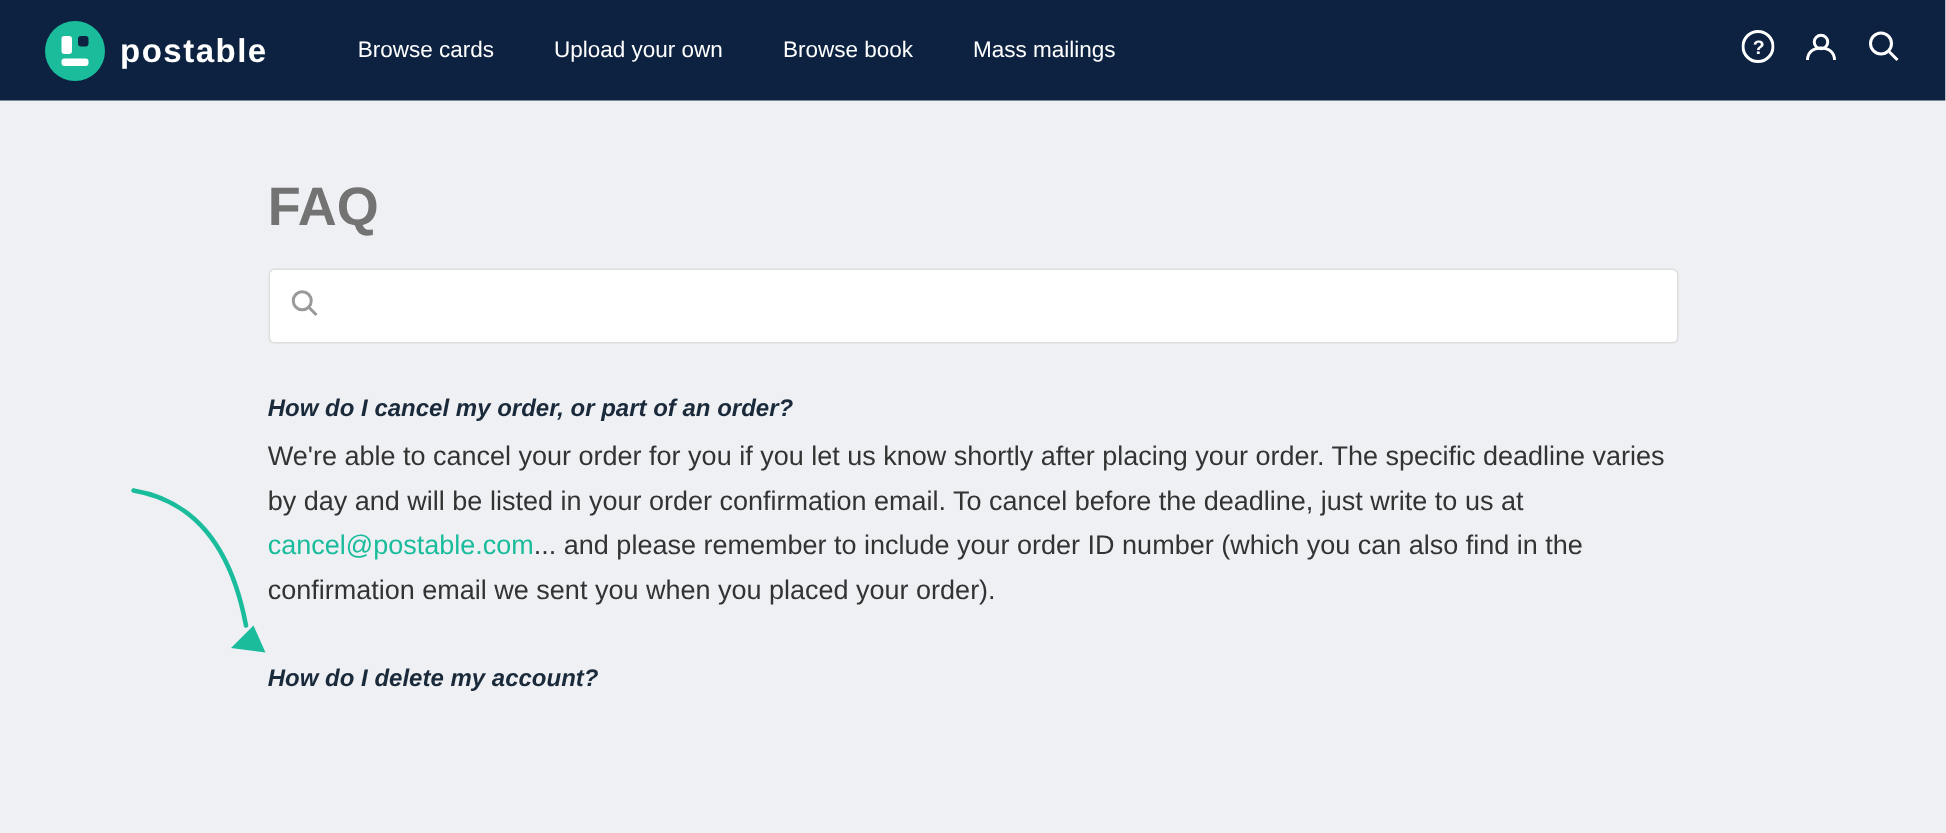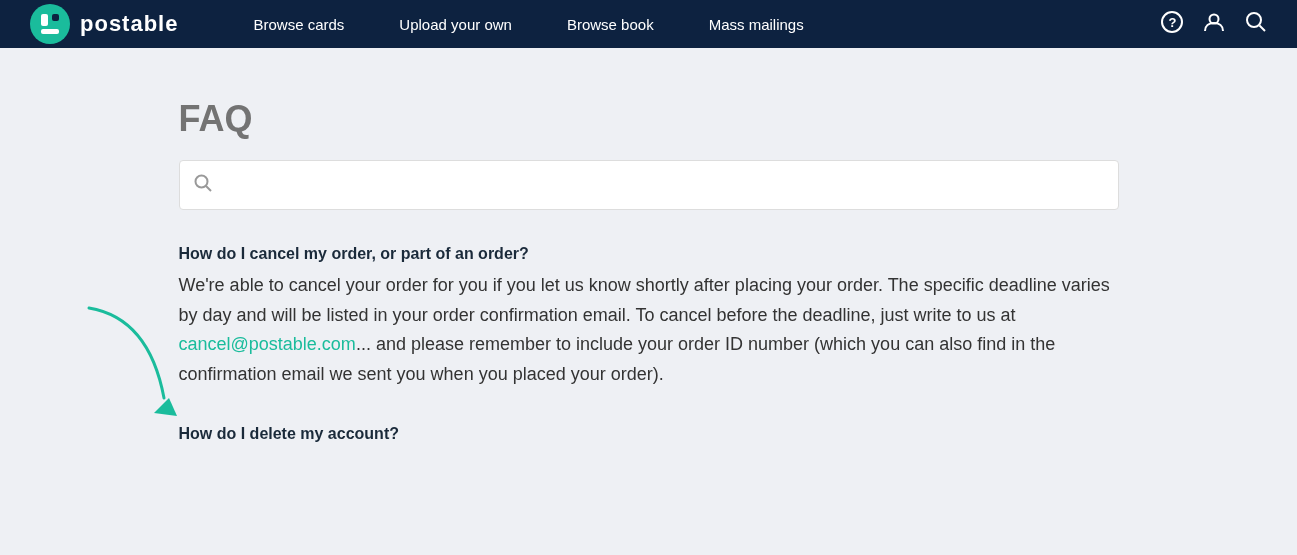--- a/index.html
+++ b/index.html
@@ -4,21 +4,21 @@
   <style>
     * { margin: 0; padding: 0; box-sizing: border-box; }
     body { font-family: Arial, sans-serif; background: #eef0f4; }
 
     
     .navbar {
       background: #0d2240;
       display: flex;
       align-items: center;
       padding: 0 30px;
-      height: 48px;
+      height: 67px;
     }
     .navbar-logo {
       display: flex;
       align-items: center;
       gap: 10px;
       text-decoration: none;
       margin-right: 60px;
     }
     .logo-icon {
       width: 40px;
@@ -33,21 +33,20 @@
     .navbar-links {
       display: flex;
       align-items: center;
       gap: 40px;
       flex: 1;
     }
     .navbar-link {
       color: white;
       text-decoration: none;
       font-size: 15px;
-      margin-left: 15px;
     }
     .navbar-actions {
       display: flex;
       align-items: center;
       gap: 20px;
     }
     .navbar-icon {
       color: white;
       font-size: 20px;
       cursor: pointer;
@@ -89,20 +88,21 @@
       width: 100%;
       font-size: 15px;
       color: #333;
     }
 
     .faq-question {
       font-size: 16px;
       font-weight: bold;
       color: #1a2a3a;
       margin-bottom: 8px;
+      font-style: italic;
     }
 
     .faq-answer {
       font-size: 18px;
       color: #333;
       line-height: 1.65;
       margin-bottom: 35px;
     }
 
     .faq-link {

